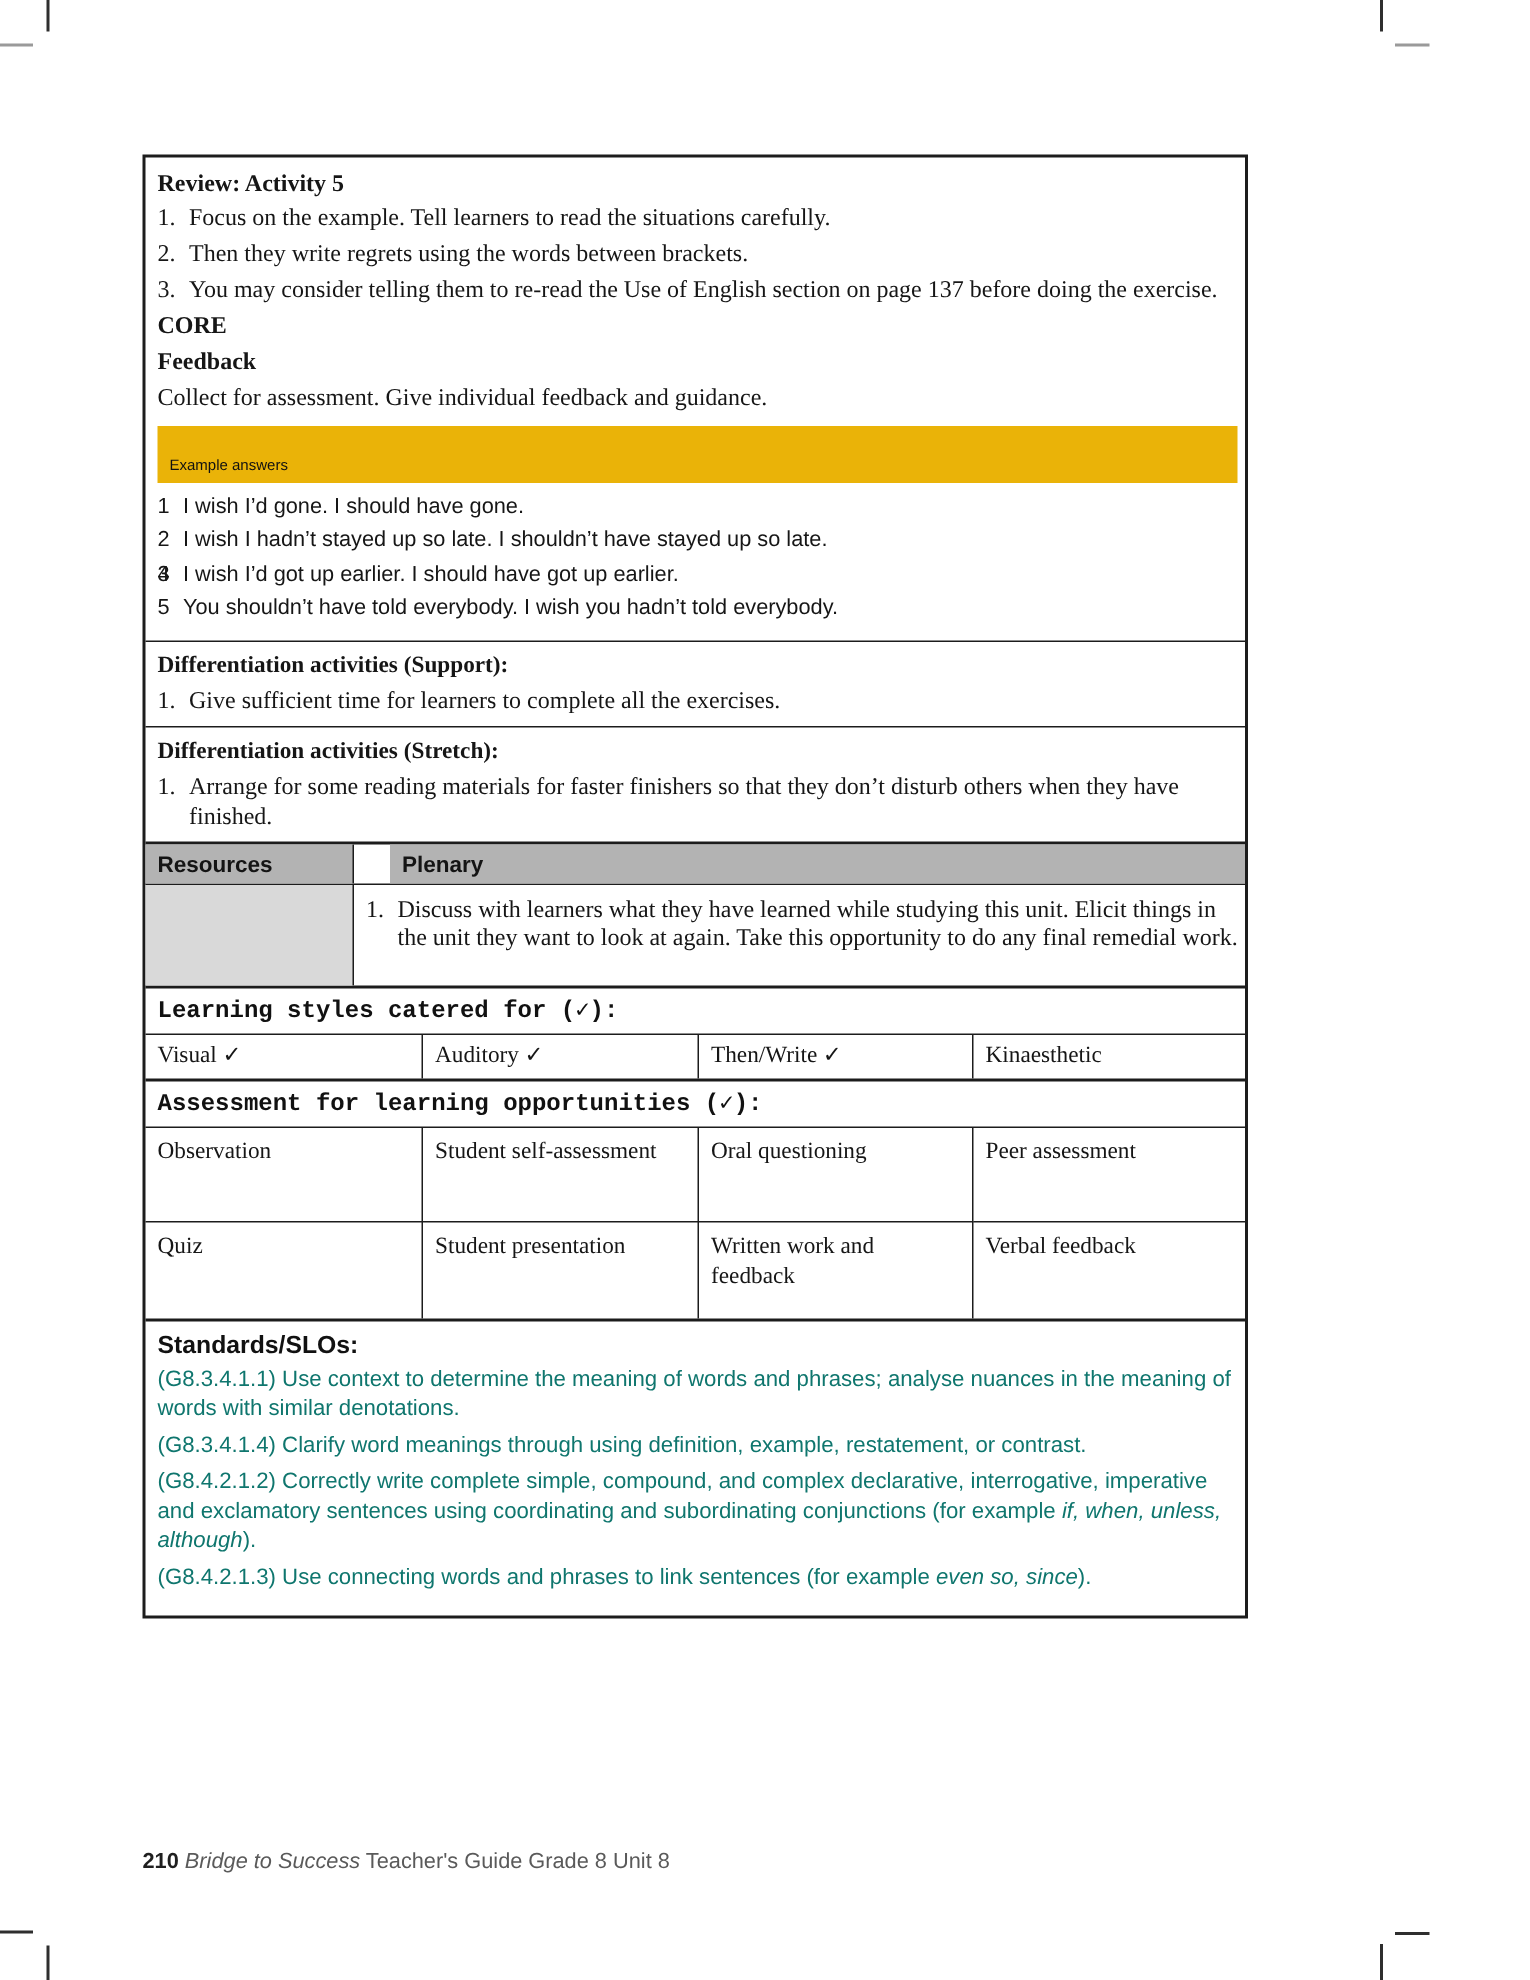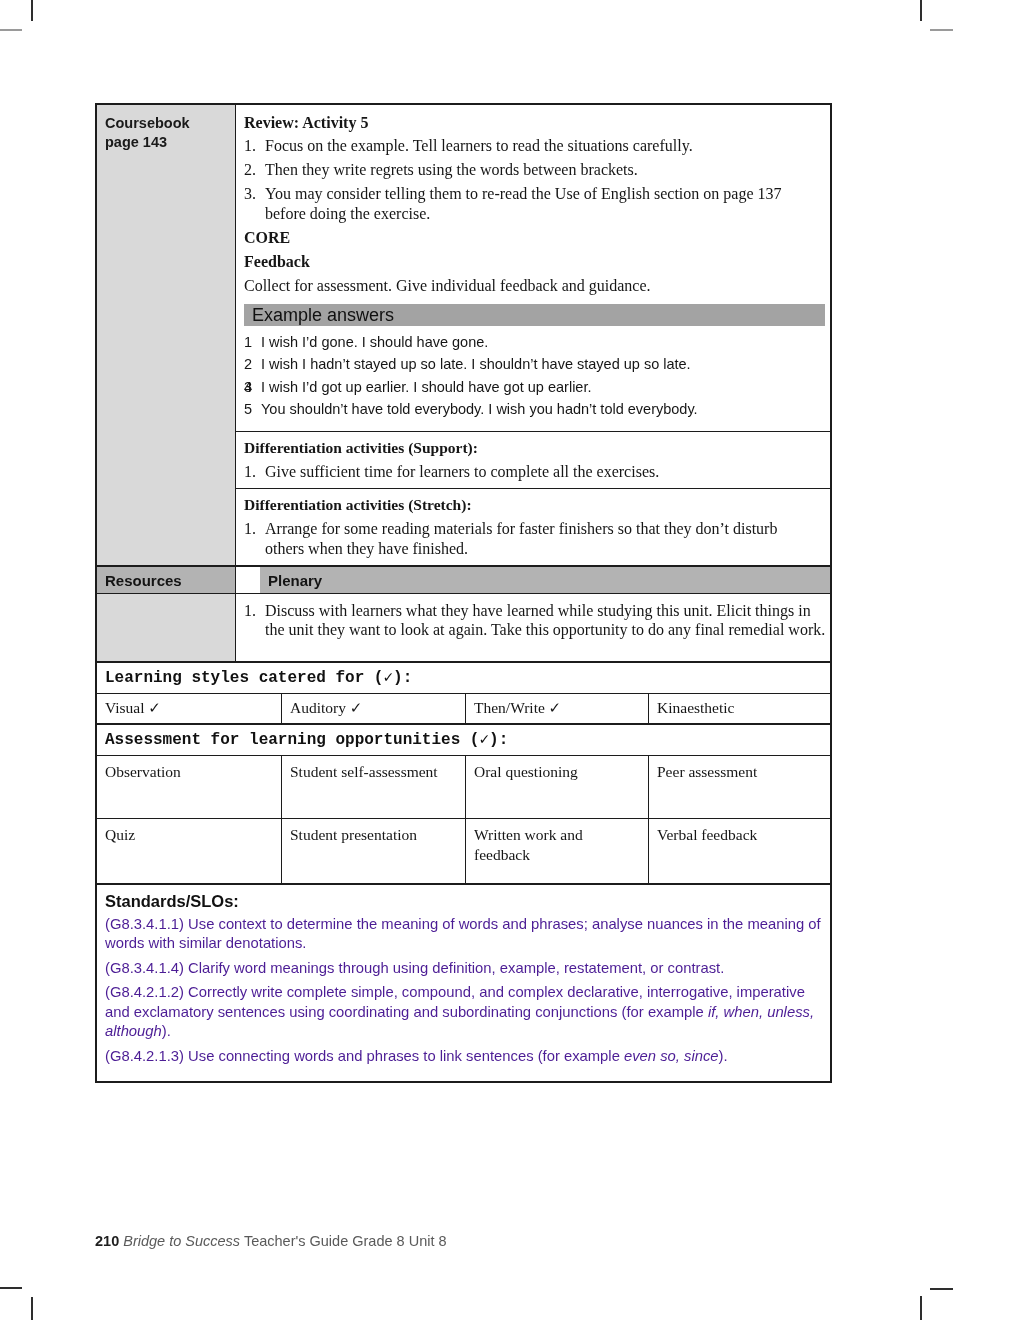--- a/index.html
+++ b/index.html
@@ -21,21 +21,21 @@
 
   .review-pad{padding:7px 6px 0 8px;}
   .serif-title{font-weight:bold;font-size:16px;line-height:21px;margin:0 0 3px 0;}
   .num-item{position:relative;padding-left:21px;font-size:16px;line-height:20px;margin:0 0 4px 0;}
   .num-item .num{position:absolute;left:0;top:0;}
   .core-label{font-weight:bold;font-size:16px;line-height:20px;margin:3px 0 4px 0;}
   .fb-label{font-weight:bold;font-size:16px;line-height:20px;margin:0 0 4px 0;}
   .fb-text{font-size:16px;line-height:20px;margin:0 0 8px 0;}
 
   .example-box{margin:2px 0 10px 0;}
-  .example-bar{margin-left:8px;margin-right:5px;background:#a3a3a3;font-family:"Liberation Sans",sans-serif;font-size:18px;line-height:22px;padding:0 0 0 8px;color:#111;}
+  .example-bar{margin-left:8px;margin-right:5px;background:#eab308;font-family:"Liberation Sans",sans-serif;font-size:10px;line-height:22px;padding:16px 0 0 8px;color:#111;}
   .example-items{padding:5px 4px 0 8px;}
   .example-items .num-item{font-family:"Liberation Sans",sans-serif;font-size:14.5px;line-height:22.4px;margin:0;padding-left:17px;}
 
   .diff-row{border-top:1px solid #1c1c1c;padding:6px 22px 6px 8px;}
   .diff-title{font-weight:bold;font-size:15.5px;line-height:20px;margin:0 0 4px 0;}
   .diff-row .num-item{margin:0;}
 
   .resources-row{border-top:2px solid #1c1c1c;height:28px;gap:24px;}
   .bar-gray{background:#b3b3b3;}
   .bar-label{font-family:"Liberation Sans",sans-serif;font-weight:bold;font-size:15px;line-height:27px;padding:0 8px;color:#141414;}
@@ -48,21 +48,21 @@
   .grid4 > div{border-right:1px solid #1c1c1c;box-sizing:border-box;}
   .grid4 > div:nth-child(4n){border-right:none;}
   .ls-cell{height:29px;font-size:15.5px;line-height:28px;padding:0 8px;white-space:nowrap;overflow:hidden;}
   .check{font-size:15px;}
   .as-grid{grid-template-rows:62px 65px;}
   .as-cell{font-size:15.5px;line-height:20px;padding:6px 8px;}
   .as-cell.r2{border-top:1px solid #1c1c1c;}
 
   .standards{border-top:2px solid #1c1c1c;padding:5px 8px 10px 8px;}
   .standards-head{font-family:"Liberation Sans",sans-serif;font-weight:bold;font-size:16.5px;line-height:22px;margin:0 0 3px 0;color:#111;}
-  .std-item{font-family:"Liberation Sans",sans-serif;font-size:14.8px;line-height:19.5px;margin:0 0 5px 0;color:#4c1d95;}
+  .std-item{font-family:"Liberation Sans",sans-serif;font-size:14.8px;line-height:19.5px;margin:0 0 5px 0;color:#0f766e;}
   .std-item .ital{font-style:italic;}
 
   
   .footer{position:absolute;left:95px;top:1232px;font-family:"Liberation Sans",sans-serif;font-size:14.5px;line-height:18px;color:#5a5a5a;white-space:nowrap;}
   .footer .pgnum{font-weight:bold;color:#1f1f1f;}
   .footer .booktitle{font-style:italic;}
 </style>
 </head>
 <body>
 
@@ -73,26 +73,20 @@
   <div class="cm cm-dark" style="left:920px;top:0;width:1.5px;height:21px;"></div>
   <div class="cm cm-gray" style="left:930px;top:29px;width:23px;height:2px;"></div>
   <div class="cm cm-dark" style="left:0;top:1287px;width:22px;height:1.5px;"></div>
   <div class="cm cm-dark" style="left:31px;top:1297px;width:1.5px;height:23px;"></div>
   <div class="cm cm-dark" style="left:930px;top:1288px;width:23px;height:1.5px;"></div>
   <div class="cm cm-dark" style="left:920px;top:1296px;width:1.5px;height:24px;"></div>
 
   <div class="doc-table">
 
     <div class="row">
-      <div class="cell-left">
-        <div class="coursebook-cell">
-          <div>Coursebook</div>
-          <div>page 143</div>
-        </div>
-      </div>
       <div class="cell-right">
         <div class="review-pad">
           <div class="serif-title">Review: Activity 5</div>
           <div>
               <div class="num-item"><span class="num">1.</span><span class="txt">Focus on the example. Tell learners to read the situations carefully.</span></div>
               <div class="num-item"><span class="num">2.</span><span class="txt">Then they write regrets using the words between brackets.</span></div>
               <div class="num-item"><span class="num">3.</span><span class="txt">You may consider telling them to re-read the Use of English section on page 137 before doing the exercise.</span></div>
             </div>
           <div class="core-label">CORE</div>
           <div class="fb-label">Feedback</div>

